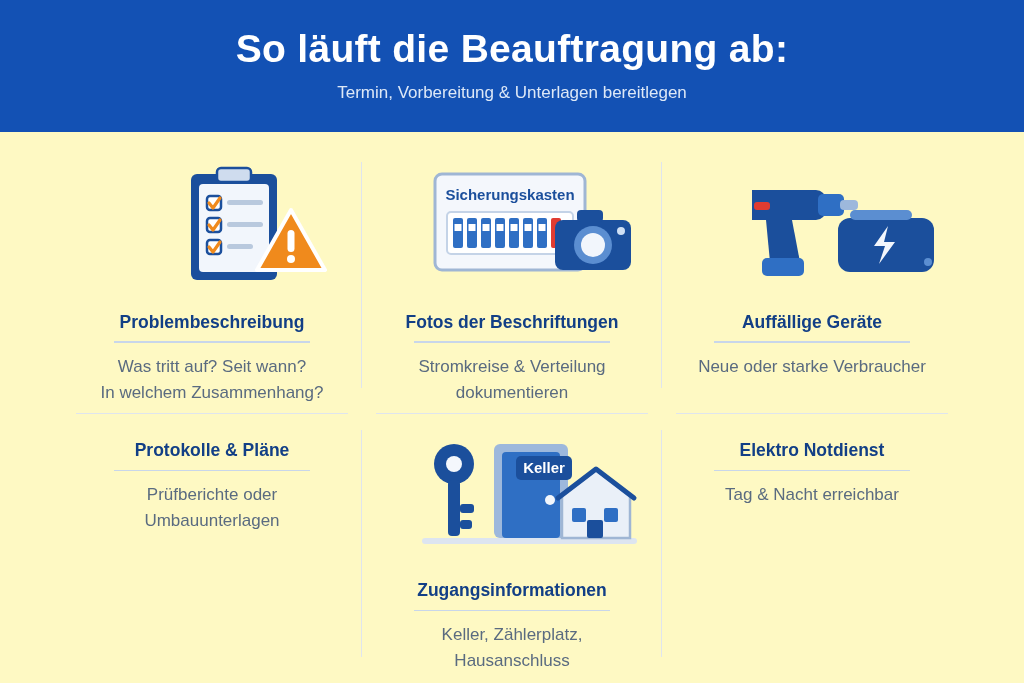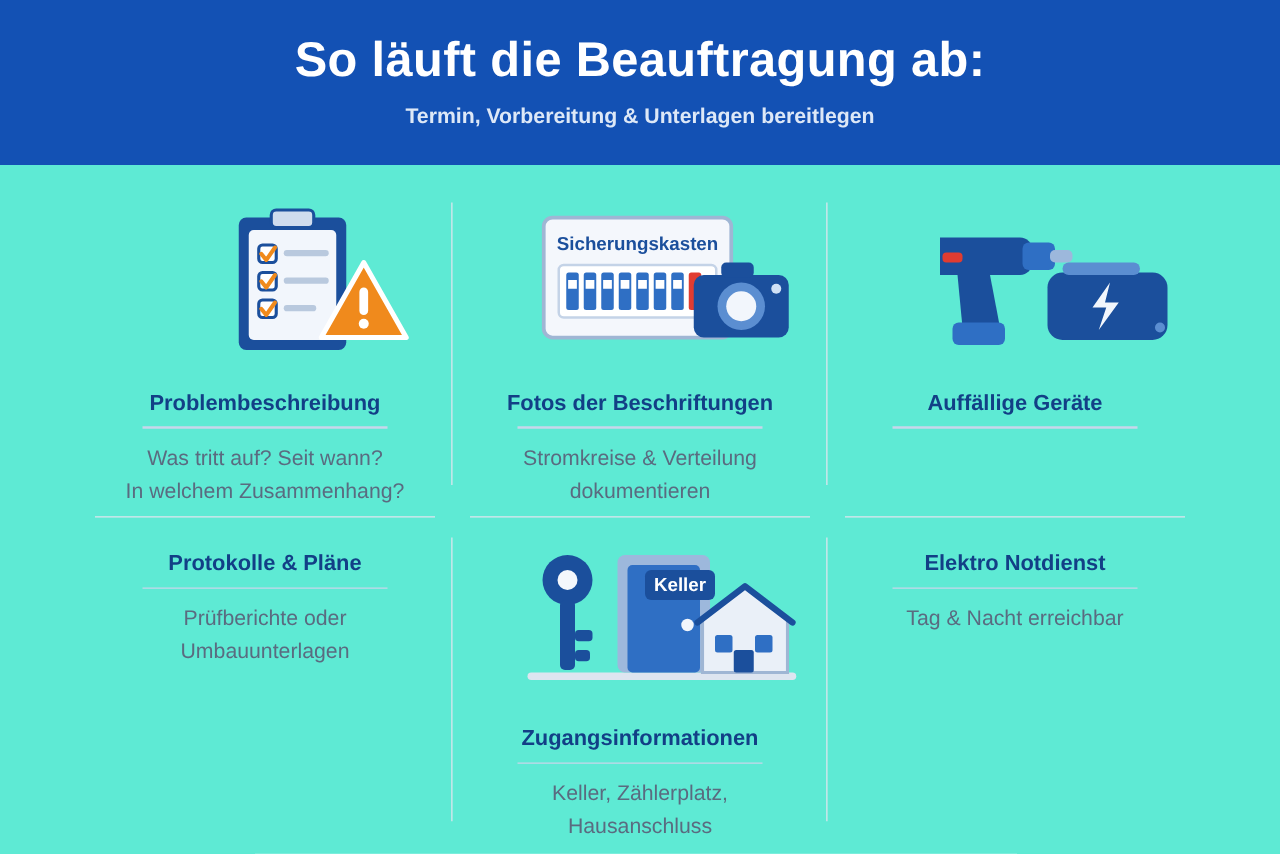--- a/index.html
+++ b/index.html
@@ -11,21 +11,21 @@
     height: 683px;
     background: #ffffff;
     font-family: "Liberation Sans", sans-serif;
     overflow: hidden;
   }
 
   .infographic {
     position: relative;
     width: 1024px;
     height: 683px;
-    background: #5eead4;
+    background: #fef9c3;
     box-sizing: border-box;
   }
 
   
   .header {
     position: absolute;
     left: 0;
     top: 0;
     width: 1024px;
     height: 132px;
@@ -40,21 +40,21 @@
     font-size: 39px;
     font-weight: bold;
     letter-spacing: 0.3px;
     text-align: center;
     margin: 0 0 14px 0;
     line-height: 1.05;
   }
   .header-subtitle {
     color: #dde8f7;
     font-size: 17px;
-    font-weight: bold;
+    font-weight: normal;
     text-align: center;
     margin: 0;
   }
 
   
   .grid {
     position: absolute;
     left: 62px;
     top: 146px;
     width: 900px;
@@ -209,20 +209,23 @@
           <rect x="30" y="100" width="42" height="18" rx="5" fill="#2f6fc4"></rect>
           <rect x="22" y="44" width="16" height="8" rx="3" fill="#e03c31"></rect>
           <path d="M118 60 h72 a12 12 0 0 1 12 12 v30 a12 12 0 0 1 -12 12 h-72 a12 12 0 0 1 -12 -12 v-30 a12 12 0 0 1 12 -12 z" fill="#1b4f9c"></path>
           <rect x="118" y="52" width="62" height="10" rx="5" fill="#5b8ed1"></rect>
           <path d="M156 68 l-14 20 h11 l-6 18 l16 -22 h-11 z" fill="#f2f6fc"></path>
           <circle cx="196" cy="104" r="4" fill="#5b8ed1"></circle>
         </svg>
       </div>
       <div class="cell-title">Auffällige Geräte</div>
       <div class="rule"></div>
+      <div class="cell-desc">
+        <div>Neue oder starke Verbraucher</div>
+      </div>
     </div>
 
     <div class="cell div-right">
       <div class="cell-title">Protokolle &amp; Pläne</div>
       <div class="rule"></div>
       <div class="cell-desc">
         <div>Prüfberichte oder Umbauunterlagen</div>
       </div>
     </div>
 

